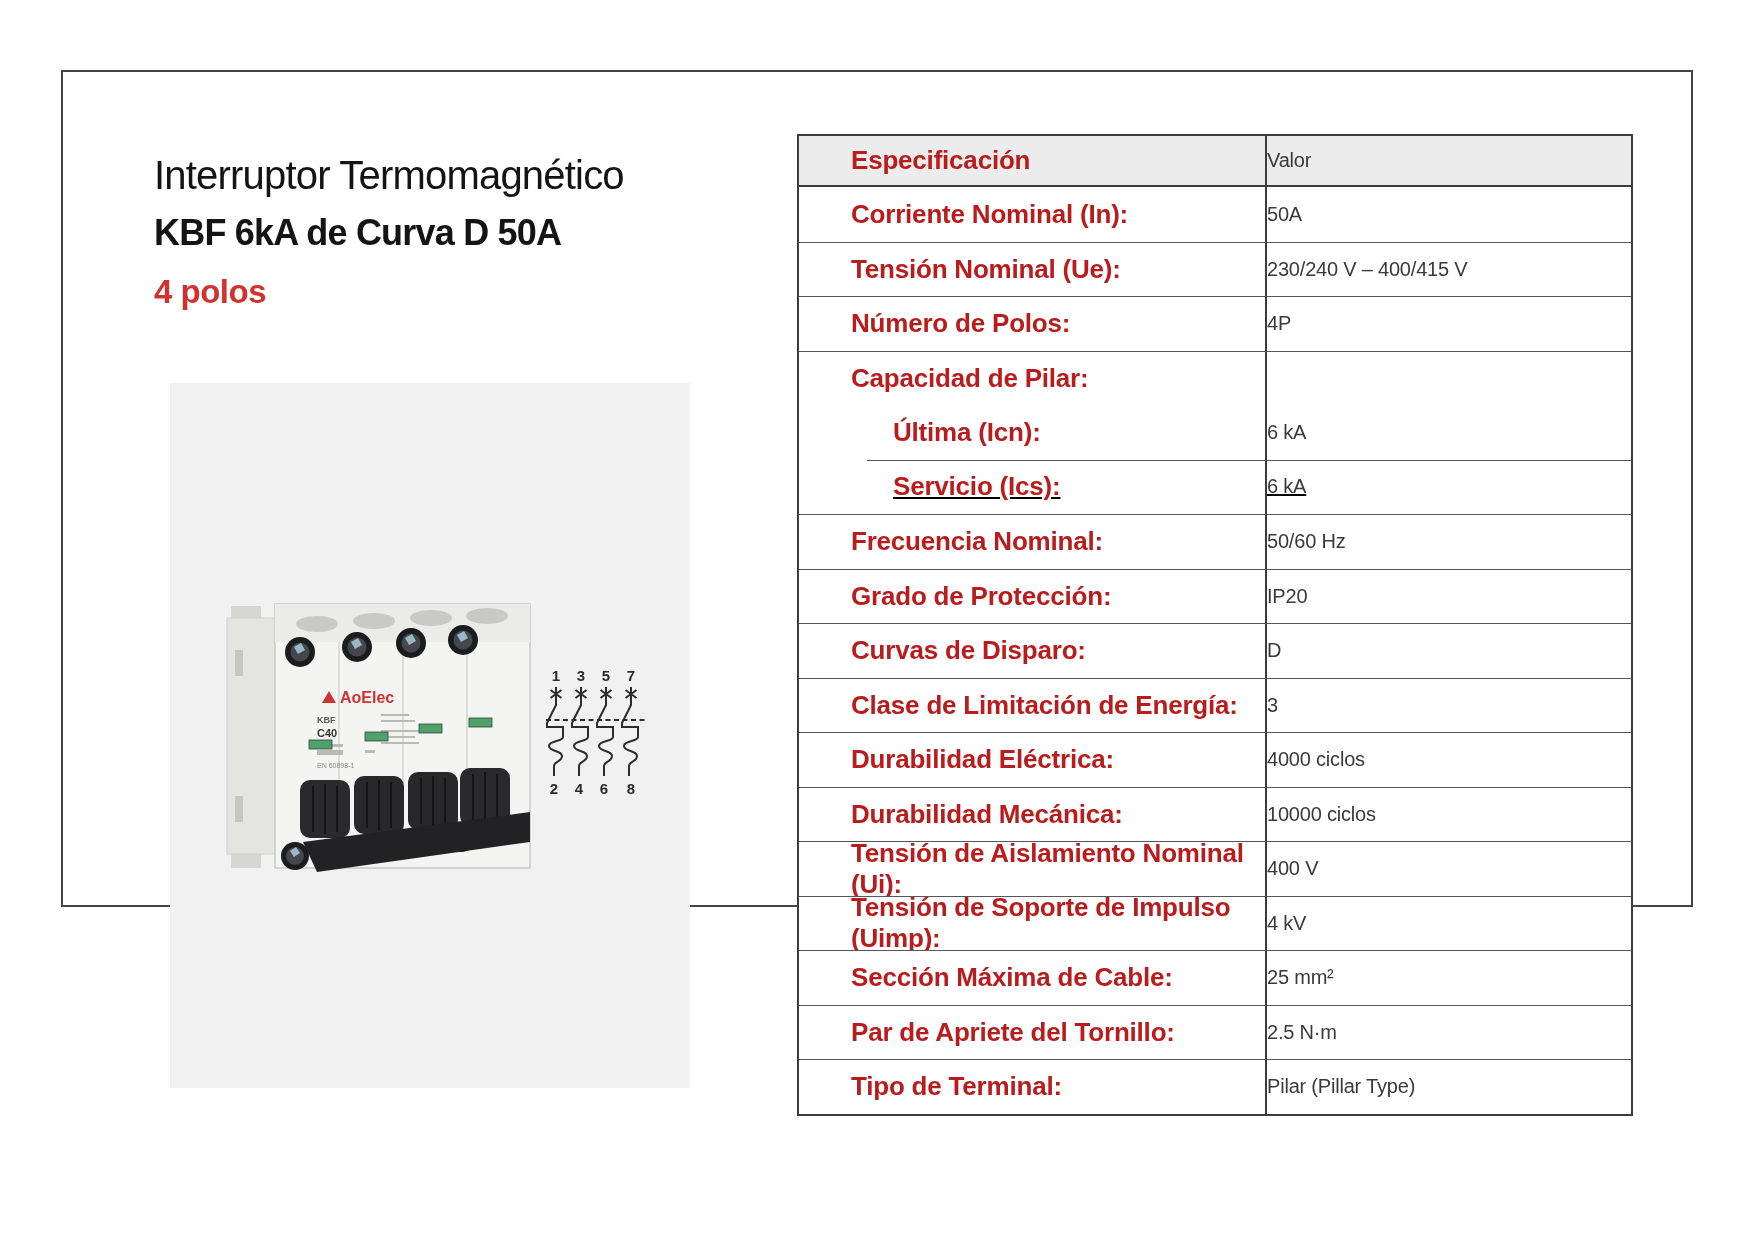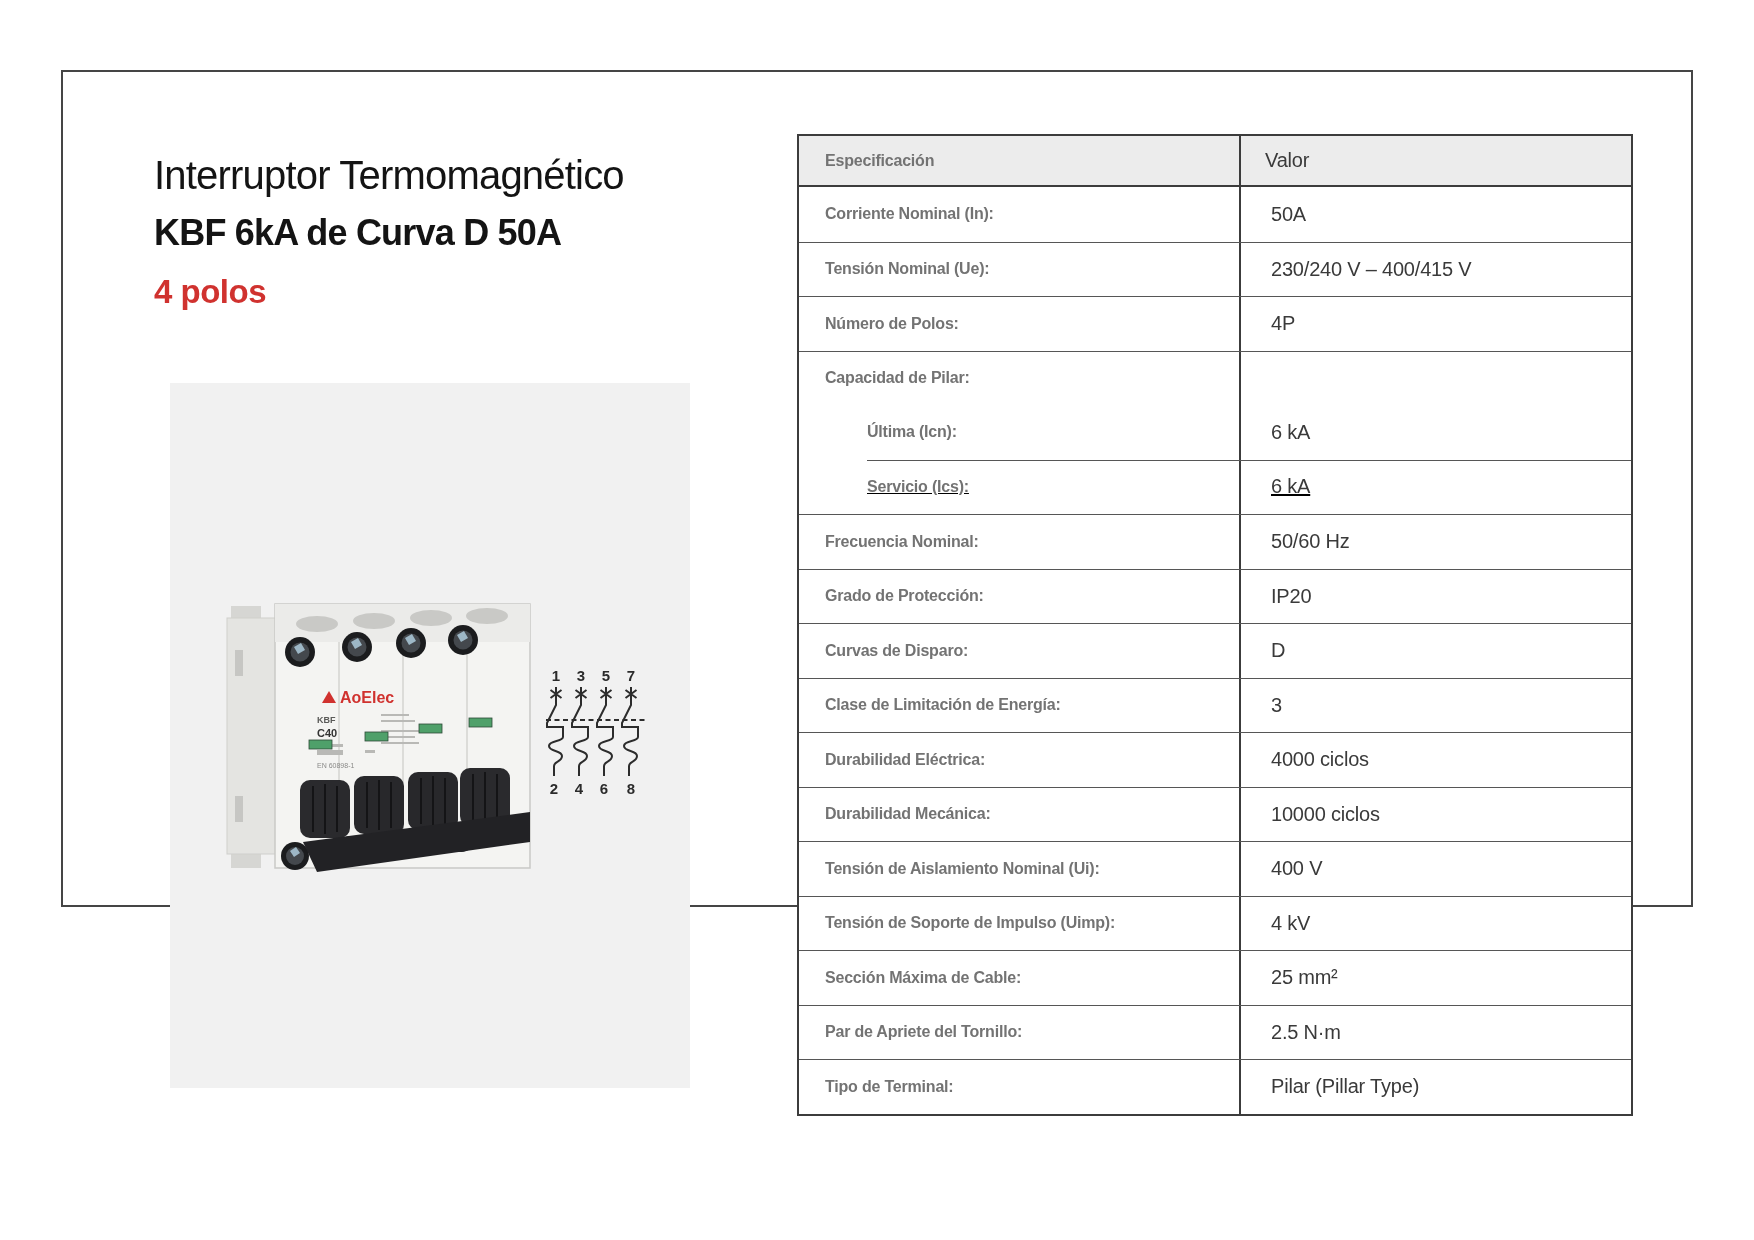--- a/index.html
+++ b/index.html
@@ -50,46 +50,45 @@
     background: #ececec;
     border-bottom: 2px solid #3c3c3c;
   }
   .t-head .cell { font-size: 21px; font-weight: 700; color: #d0322f; }
   .t-row {
     display: flex;
     height: 54.5px;
     border-top: 1px solid #565656;
     position: relative;
     background: #ffffff;
-    gap: 6px;
   }
   .t-row.first, .t-row.no-top { border-top: none; }
   .t-row.partial-top { border-top: none; text-decoration: underline; }
   .t-row.partial-top::before {
     content: "";
     position: absolute;
     left: 68px; right: 0; top: 0;
     height: 1px;
     background: #565656;
   }
   .cell { display: flex; align-items: center; }
   .cell.label {
     width: 442px;
     flex: 0 0 442px;
     border-right: 2px solid #3c3c3c;
     padding-left: 26px;
     padding-right: 12px;
-    font-size: 16px;
+    font-size: 26px;
     font-weight: 700;
-    color: #737373;
+    color: #b91c1c;
     letter-spacing: -0.2px;
+    margin-left: 26px;
   }
   .cell.value {
     flex: 1;
-    padding-left: 24px;
     font-size: 20px;
     font-weight: 400;
     color: #3a3a3a;
     letter-spacing: -0.2px;
   }
   .t-row.sub .cell.label { padding-left: 68px; }
 </style>
 </head>
 <body>
 

